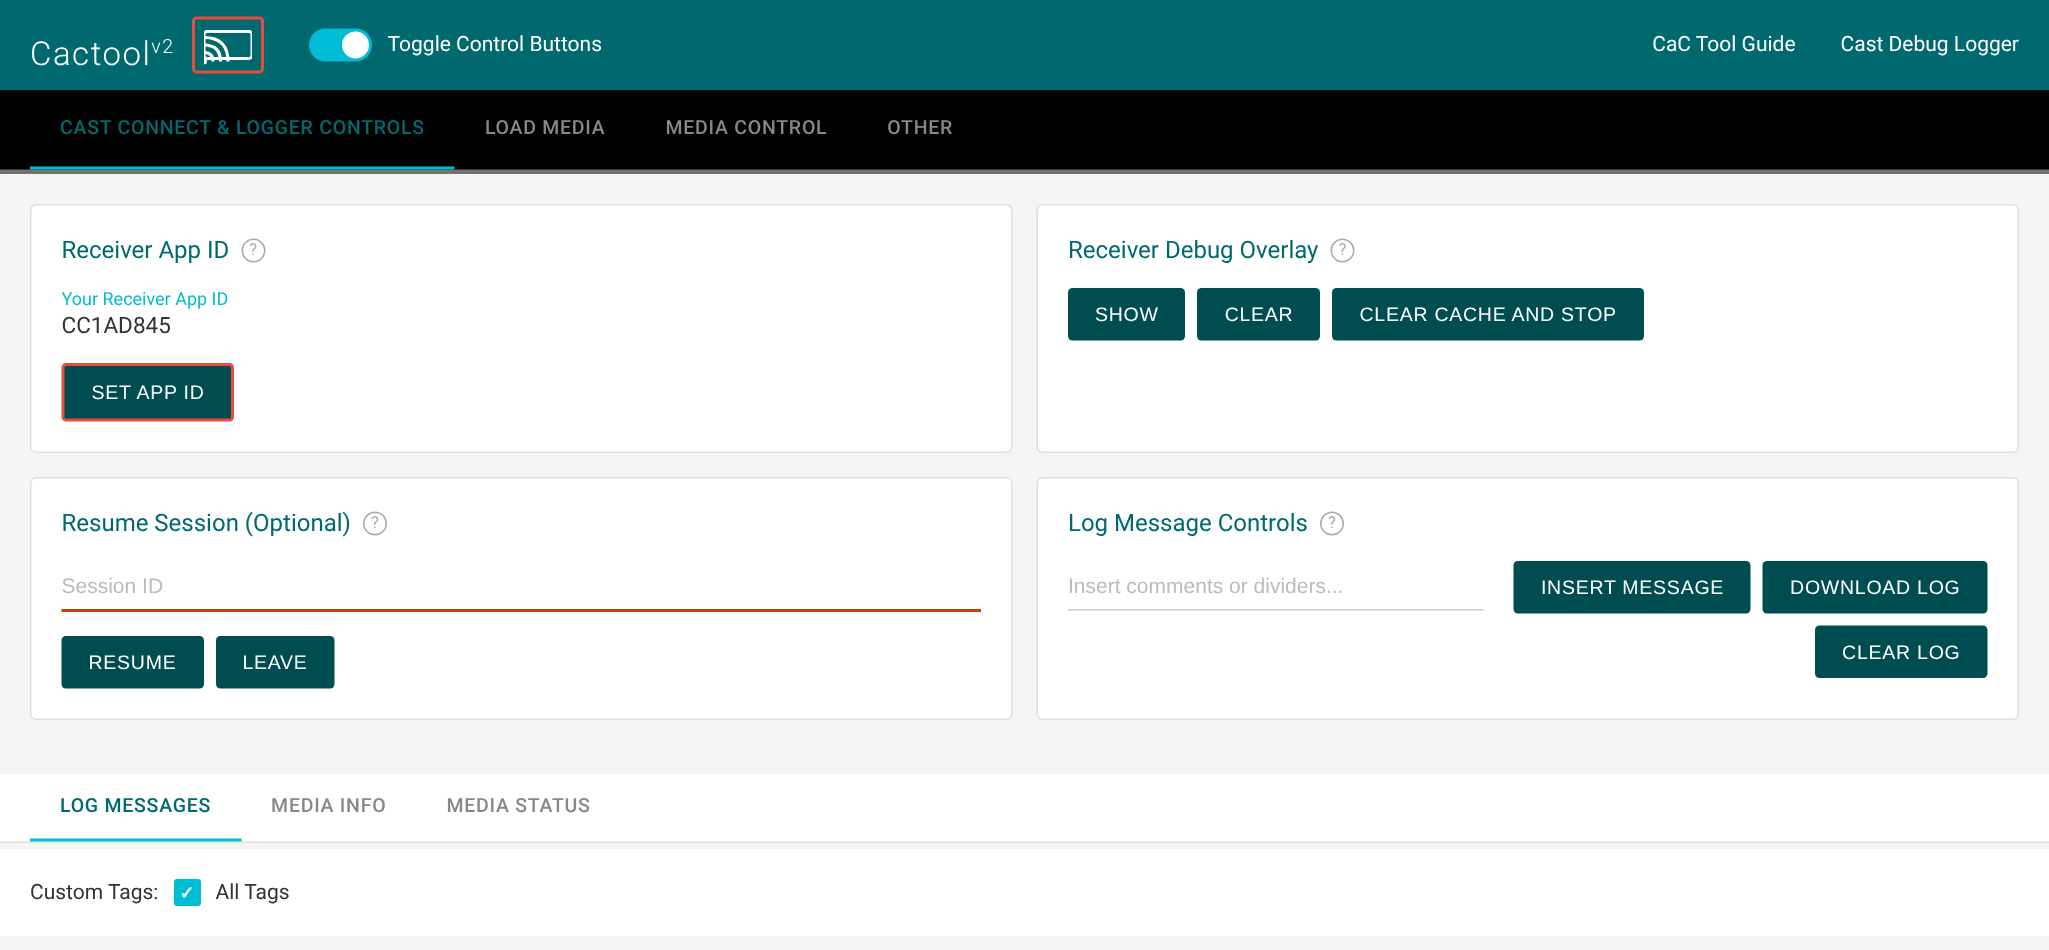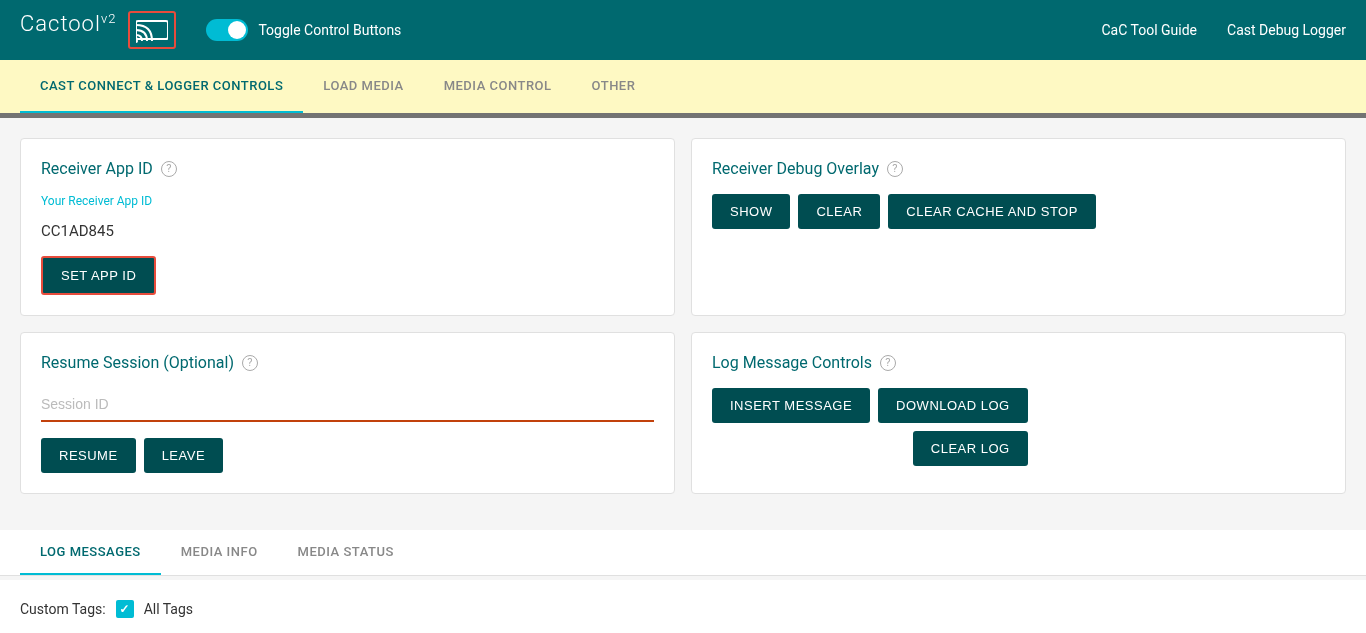--- a/index.html
+++ b/index.html
@@ -9,21 +9,21 @@
     .header {
       background: #00696f;
       display: flex;
       align-items: center;
       padding: 0 20px;
       height: 60px;
       color: white;
     }
     .header-logo {
       display: flex;
-      align-items: flex-start;
+      align-items: flex-end;
       gap: 8px;
     }
     .logo-text {
       font-size: 22px;
       font-weight: 300;
       color: white;
       letter-spacing: 1px;
     }
     .logo-v2 {
       font-size: 13px;
@@ -75,23 +75,23 @@
       gap: 30px;
     }
     .header-nav a {
       color: white;
       text-decoration: none;
       font-size: 14px;
     }
 
     
     .tab-nav {
-      background: #fef9c3;
-      display: flex;
-      border-bottom: 5px solid #737373;
+      background: #000000;
+      display: flex;
+      border-bottom: 3px solid #737373;
       padding: 0 20px;
     }
     .tab-item {
       padding: 18px 20px;
       cursor: pointer;
       font-size: 13px;
       font-weight: 500;
       color: #888;
       letter-spacing: 0.5px;
       border-bottom: 2px solid transparent;
@@ -139,21 +139,21 @@
       justify-content: center;
       font-size: 11px;
       color: #aaa;
       cursor: pointer;
     }
 
     
     .app-id-label {
       color: #00bcd4;
       font-size: 12px;
-      margin-bottom: 14px;
+      margin-bottom: 2px;
     }
     .app-id-value {
       font-size: 15px;
       color: #333;
       margin-bottom: 16px;
     }
     .btn-group {
       display: flex;
       gap: 8px;
       flex-wrap: wrap;
@@ -370,20 +370,23 @@
         <button class="btn btn-primary">LEAVE</button>
       </div>
     </div>
 
     <div class="card">
       <div class="card-title">
         <span>Log Message Controls</span>
         <span class="help-icon">?</span>
       </div>
       <div class="log-card-inner">
+        <div class="log-input-section">
+          <input class="log-input" type="text" placeholder="Insert comments or dividers..." style="">
+        </div>
         <div class="log-btn-grid">
           <div class="log-btn-row">
             <button class="btn btn-primary">INSERT MESSAGE</button>
             <button class="btn btn-primary">DOWNLOAD LOG</button>
           </div>
           <div class="log-btn-row">
             <button class="btn btn-primary">CLEAR LOG</button>
           </div>
         </div>
       </div>

